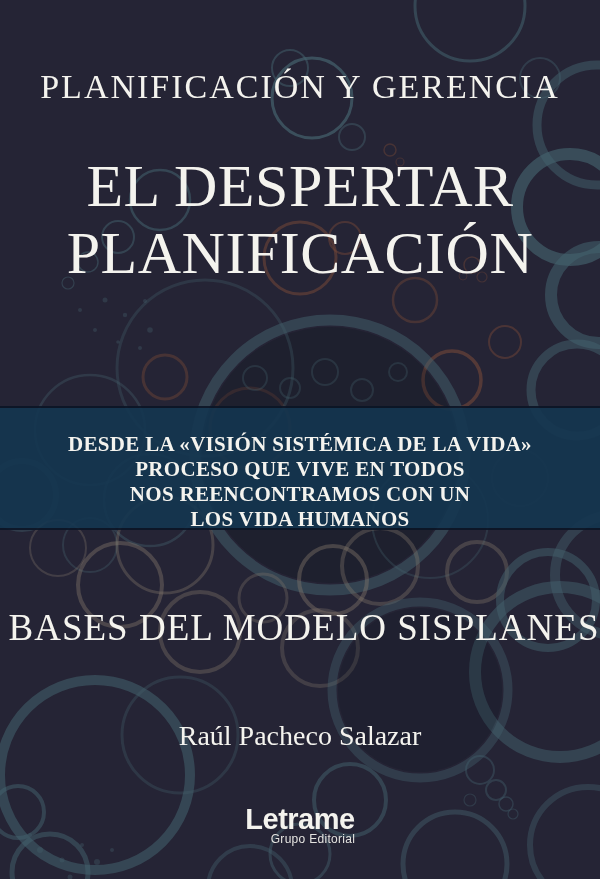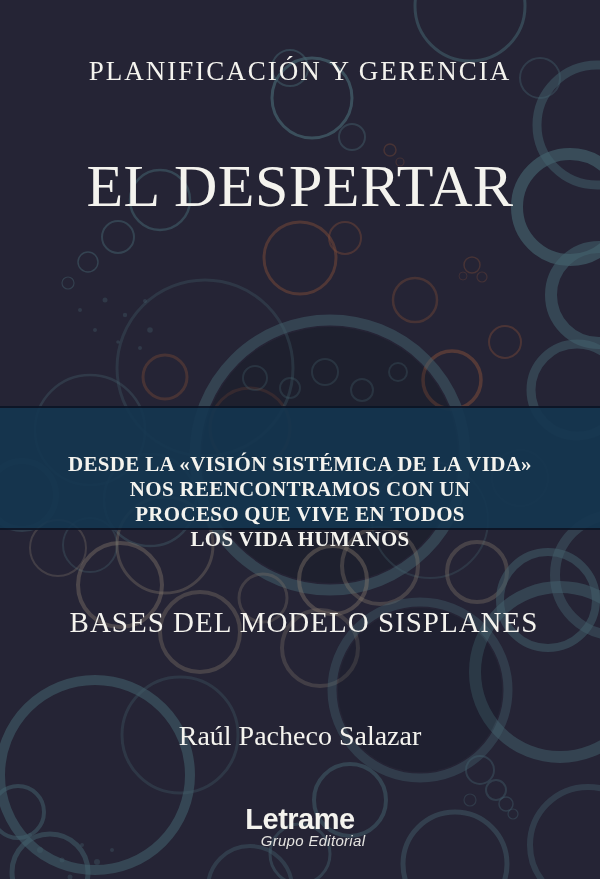--- a/index.html
+++ b/index.html
@@ -19,56 +19,56 @@
     color:var(--text);
   }
   .bubbles{position:absolute;left:0;top:0;width:600px;height:879px;}
   .c{fill:none;}
   .bt{stroke:var(--bubble-teal);}
   .br{stroke:var(--bubble-rust);}
   .bgr{stroke:var(--bubble-gray);}
   .sp{fill:var(--bubble-teal);opacity:.35;}
 
   .series{
-    position:absolute;top:56px;left:0;width:100%;
-    text-align:center;font-size:27px;letter-spacing:2px;
+    position:absolute;top:68px;left:0;width:100%;
+    text-align:center;font-size:34px;letter-spacing:2px;
   }
   .title{
     position:absolute;top:153px;left:0;width:100%;
     text-align:center;font-size:60px;line-height:67px;letter-spacing:.5px;
   }
   .banner-bg{
     position:absolute;top:406px;left:0;width:100%;height:124px;
     background:var(--banner);opacity:.9;
     border-top:2px solid #0b1526;border-bottom:2px solid #0b1526;
   }
   .banner-text{
-    position:absolute;top:426px;left:0;width:100%;height:152px;
+    position:absolute;top:406px;left:0;width:100%;height:152px;
     display:flex;flex-direction:column;align-items:center;justify-content:center;
     font-size:21px;font-weight:bold;line-height:25px;text-align:center;
     letter-spacing:.3px;
   }
   .subtitle{
     position:absolute;top:606px;left:0;width:100%;
-    text-align:center;font-size:29px;letter-spacing:1px;padding-left:8px;
+    text-align:center;font-size:37px;letter-spacing:1px;padding-left:8px;
   }
   .author{
     position:absolute;top:720px;left:0;width:100%;
     text-align:center;font-size:28px;
   }
   .publisher{
     position:absolute;top:804px;left:0;width:100%;
     display:flex;flex-direction:column;align-items:center;
     font-family:"Liberation Sans","DejaVu Sans",sans-serif;
   }
   .publisher-name{
     font-size:29px;font-weight:bold;letter-spacing:-.5px;line-height:30px;
   }
   .publisher-tagline{
-    font-size:15px;font-style:italic;letter-spacing:.3px;
+    font-size:12px;letter-spacing:.3px;
     align-self:center;margin-left:26px;margin-top:-2px;opacity:.92;
   }
 </style>
 </head>
 <body>
 
 <div class="cover">
 
   <svg class="bubbles" viewBox="0 0 600 879" xmlns="http://www.w3.org/2000/svg">
 
@@ -163,27 +163,28 @@
       <circle class="sp" cx="30" cy="835" r="2"></circle>
     <circle class="sp" cx="97" cy="862" r="3"></circle>
       <circle class="sp" cx="112" cy="850" r="2"></circle>
     <circle class="sp" cx="70" cy="877" r="2.5"></circle>
   </svg>
 
   <div class="series">PLANIFICACIÓN Y GERENCIA</div>
 
   <div class="title">
     <div>EL DESPERTAR</div>
+    <div>PLANIFICACIÓN</div>
   </div>
 
   <div class="banner-bg"></div>
   <div class="banner-text">
     <div>DESDE LA «VISIÓN SISTÉMICA DE LA VIDA»</div>
+    <div>PROCESO QUE VIVE EN TODOS</div>
     <div>NOS REENCONTRAMOS CON UN</div>
-    <div>PROCESO QUE VIVE EN TODOS</div>
     <div>LOS VIDA HUMANOS</div>
   </div>
 
   <div class="subtitle">BASES DEL MODELO SISPLANES</div>
 
   <div class="author">Raúl Pacheco Salazar</div>
 
   <div class="publisher">
     <div class="publisher-name">Letrame</div>
     <div class="publisher-tagline">Grupo Editorial</div>

